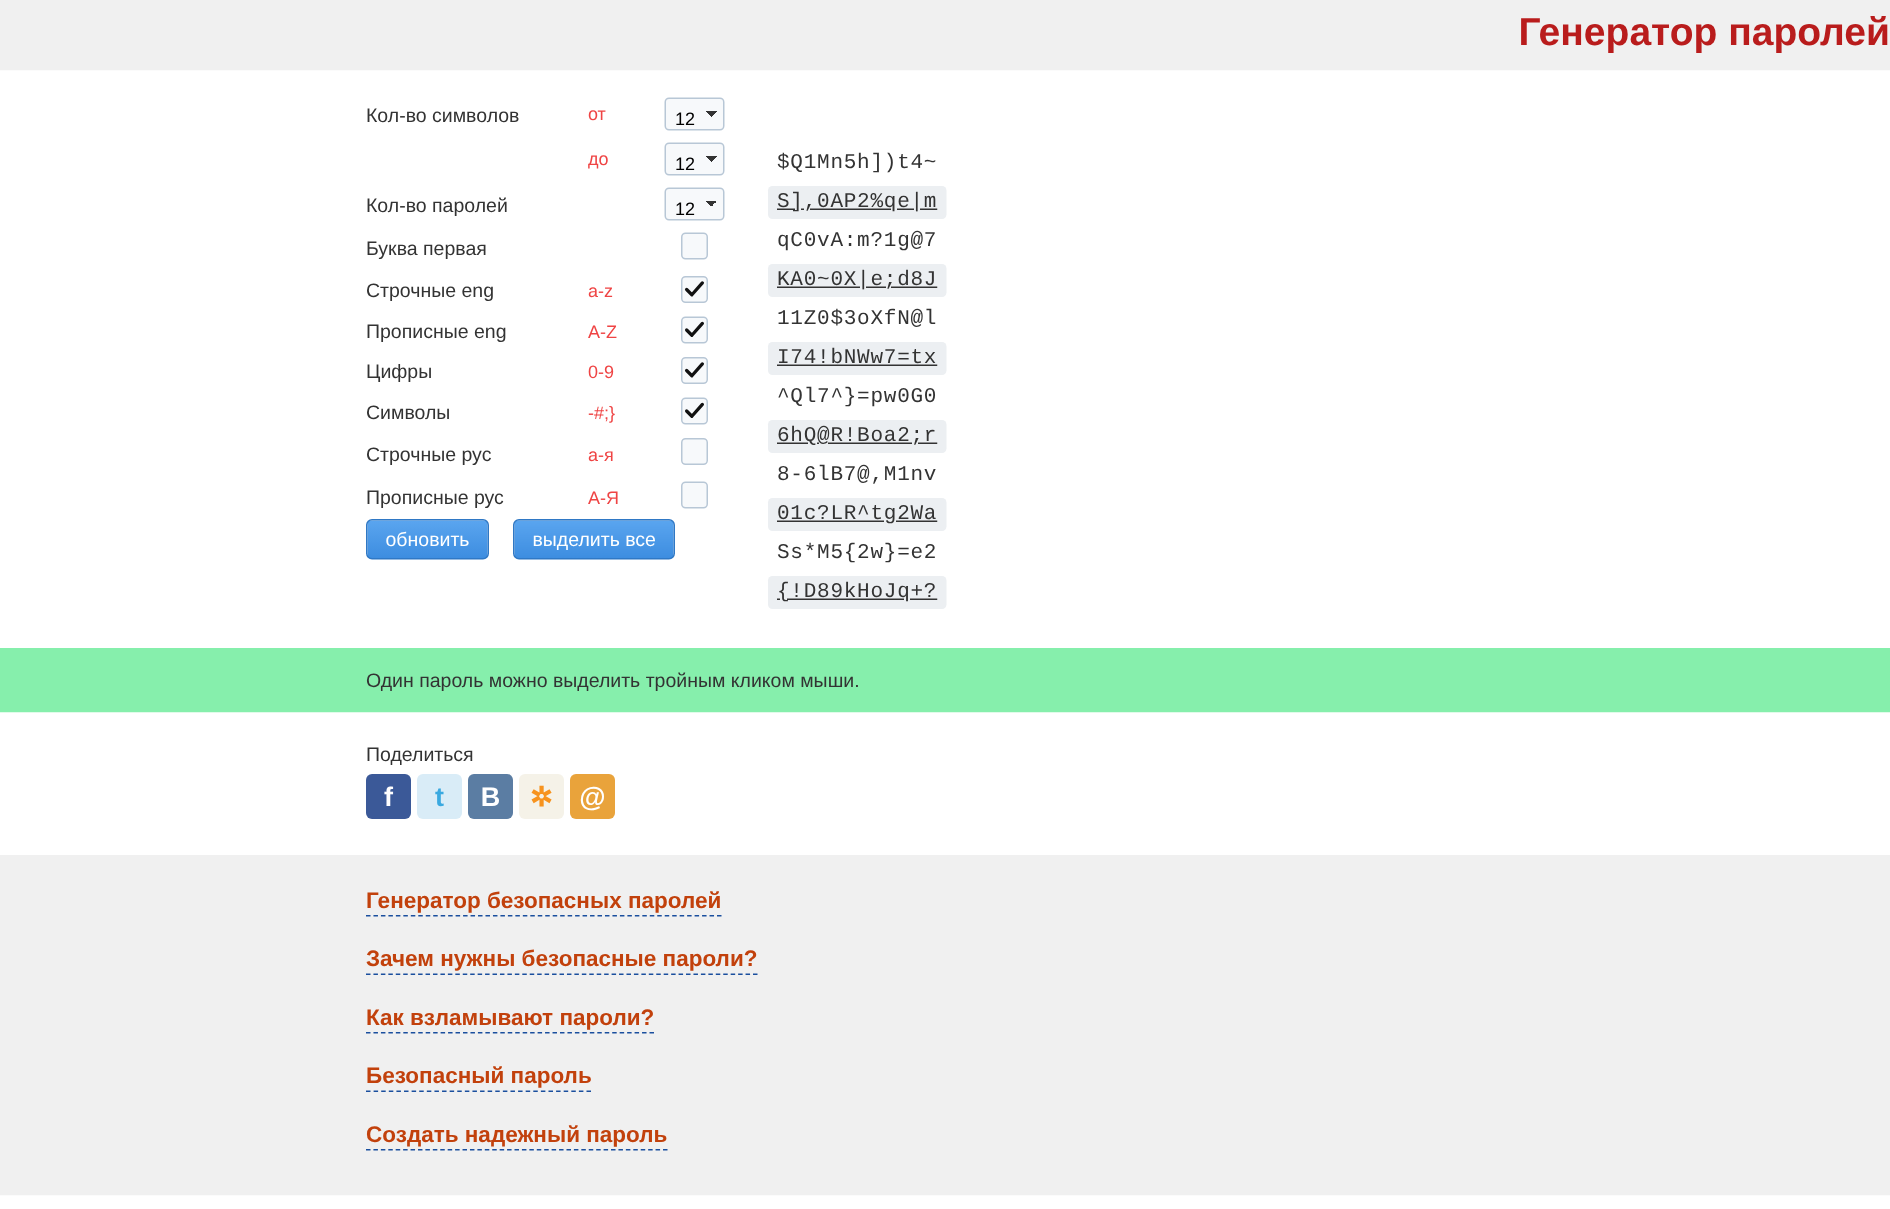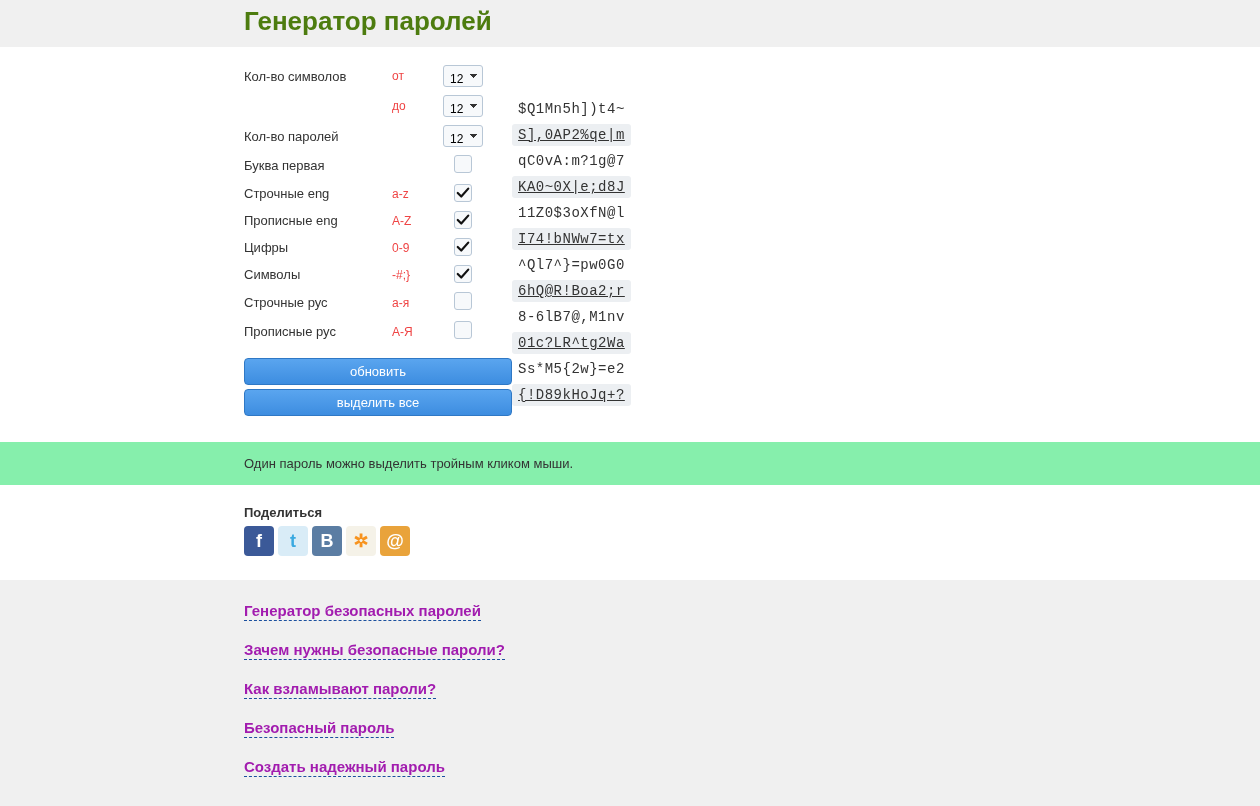--- a/index.html
+++ b/index.html
@@ -1,18 +1,18 @@
 <!DOCTYPE html>
 <html><head>
 <meta charset="utf-8">
 <style>
   * { box-sizing: border-box; margin: 0; padding: 0; }
   body { font-family: Arial, Helvetica, sans-serif; font-size: 13px; color: #333; background: #fff; }
   .header-band { background: #f0f0f0; padding: 6px 0 10px; }
-  h1 { font-size: 26px; font-weight: 600; color: #4d7c0f; margin-left: 244px; }
+  h1 { font-size: 26px; font-weight: 600; color: #b91c1c; margin-left: 244px; text-align: right; }
   .main-section { background: #fff; padding: 14px 0 26px; }
   .main-row { display: flex; margin-left: 244px; }
   .form-col { width: 268px; }
   .results-col { margin-left: 0; margin-top: 37px; }
   table.opts { border-collapse: collapse; }
   table.opts td { padding: 4px 6px 4px 0; vertical-align: middle; height: 24px; font-size: 13px; }
   table.opts td.label { width: 148px; }
   table.opts td.mid { width: 44px; text-align: left; font-size: 12px; color: #ef4444; }
   table.opts td.ctl { width: 60px; text-align: center; }
   select.sel {
@@ -25,47 +25,47 @@
     background-size: 4px 4px, 4px 4px;
     background-repeat: no-repeat;
   }
   .chk {
     display: inline-flex; width: 18px; height: 18px; border: 1px solid #b8c7d6;
     border-radius: 3px; background: #f7f9fb; align-items: center; justify-content: center;
     cursor: pointer;
   }
   .chk svg { width: 14px; height: 14px; display: none; }
   .chk.on svg { display: block; }
-  .btns { margin-top: 12px; display: flex; gap: 4px; flex-direction: column; }
+  .btns { margin-top: 0; display: flex; gap: 16px; }
   .btn {
     background: linear-gradient(#5aa5ef, #3d8de0); border: 1px solid #2f78c5;
     color: #fff; border-radius: 4px; padding: 5px 12px; font-size: 13px;
     cursor: pointer;
   }
   .pw-list { display: flex; flex-direction: column; gap: 4px; }
   .pw {
     font-family: "Courier New", monospace; font-size: 14px; padding: 3px 6px;
     border-radius: 3px; white-space: pre; letter-spacing: 0.5px;
   }
   .pw.even { background: #eceff2; text-decoration: underline; }
   .hint-band { background: #86efac; padding: 14px 0; }
   .hint { margin-left: 244px; font-size: 13px; color: #333; }
   .share-section { background: #fff; padding: 20px 0 24px; }
   .share-row { margin-left: 244px; }
-  .share-title { font-size: 13px; font-weight: bold; margin-bottom: 6px; }
+  .share-title { font-size: 13px; font-weight: normal; margin-bottom: 6px; }
   .share-icons { display: flex; gap: 4px; }
   .sicon {
     width: 30px; height: 30px; border-radius: 4px; display: inline-flex;
     align-items: center; justify-content: center; color: #fff; font-weight: bold;
     font-size: 18px; cursor: pointer;
   }
   .links-band { background: #f0f0f0; padding: 22px 0 30px; }
   .links-col { margin-left: 244px; display: flex; flex-direction: column; gap: 20px; align-items: flex-start; }
   .links-col a {
-    color: #a21caf; font-weight: bold; font-size: 15px; text-decoration: none;
+    color: #c2410c; font-weight: bold; font-size: 15px; text-decoration: none;
     border-bottom: 1px dashed #1a4f9e; padding-bottom: 1px; cursor: pointer;
   }
 </style>
 </head>
 <body>
 
 <div class="header-band">
   <h1>Генератор паролей</h1>
 </div>
 

